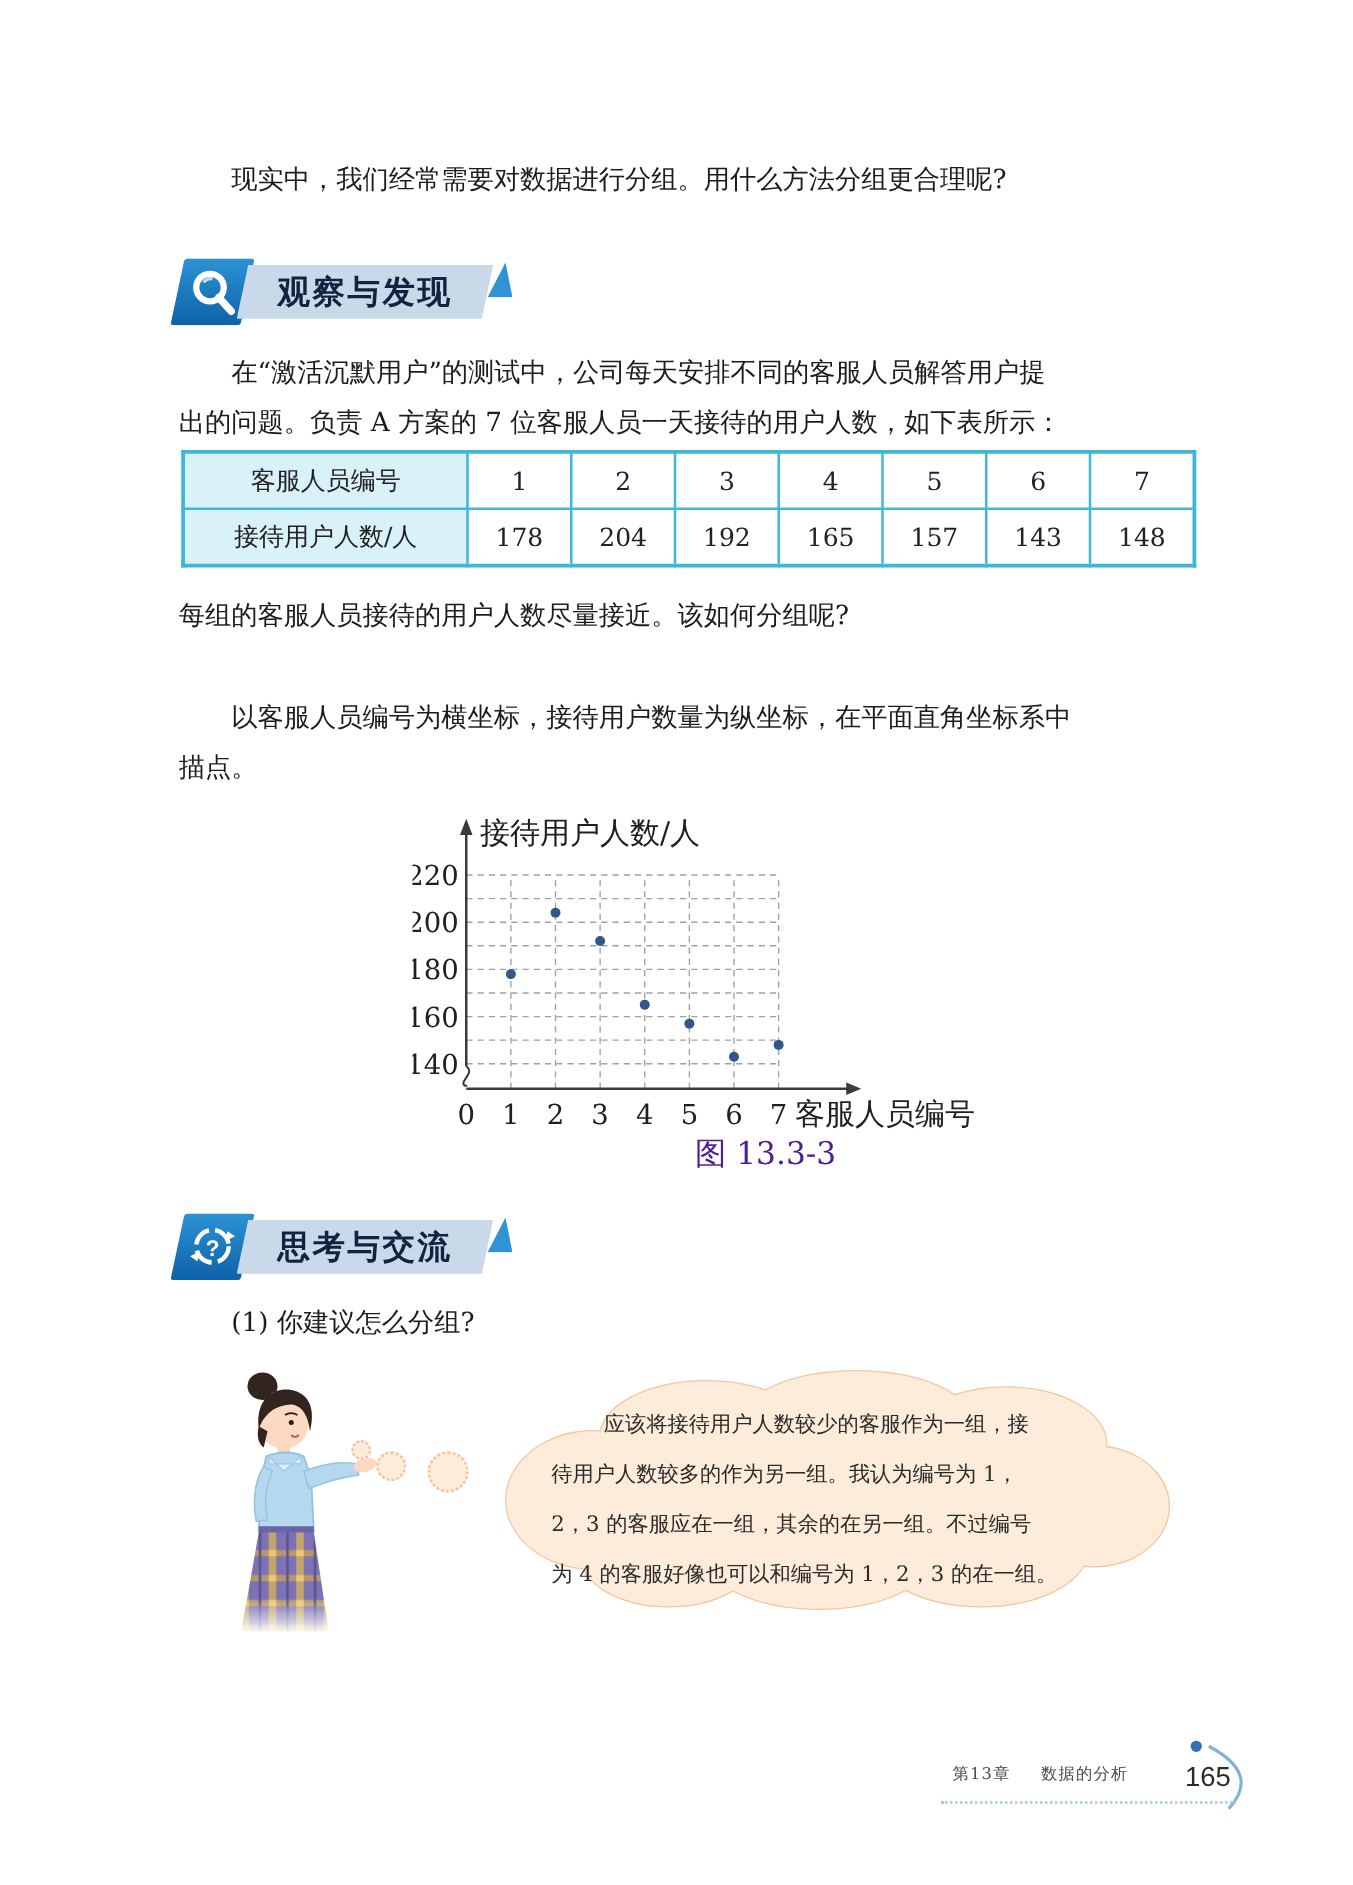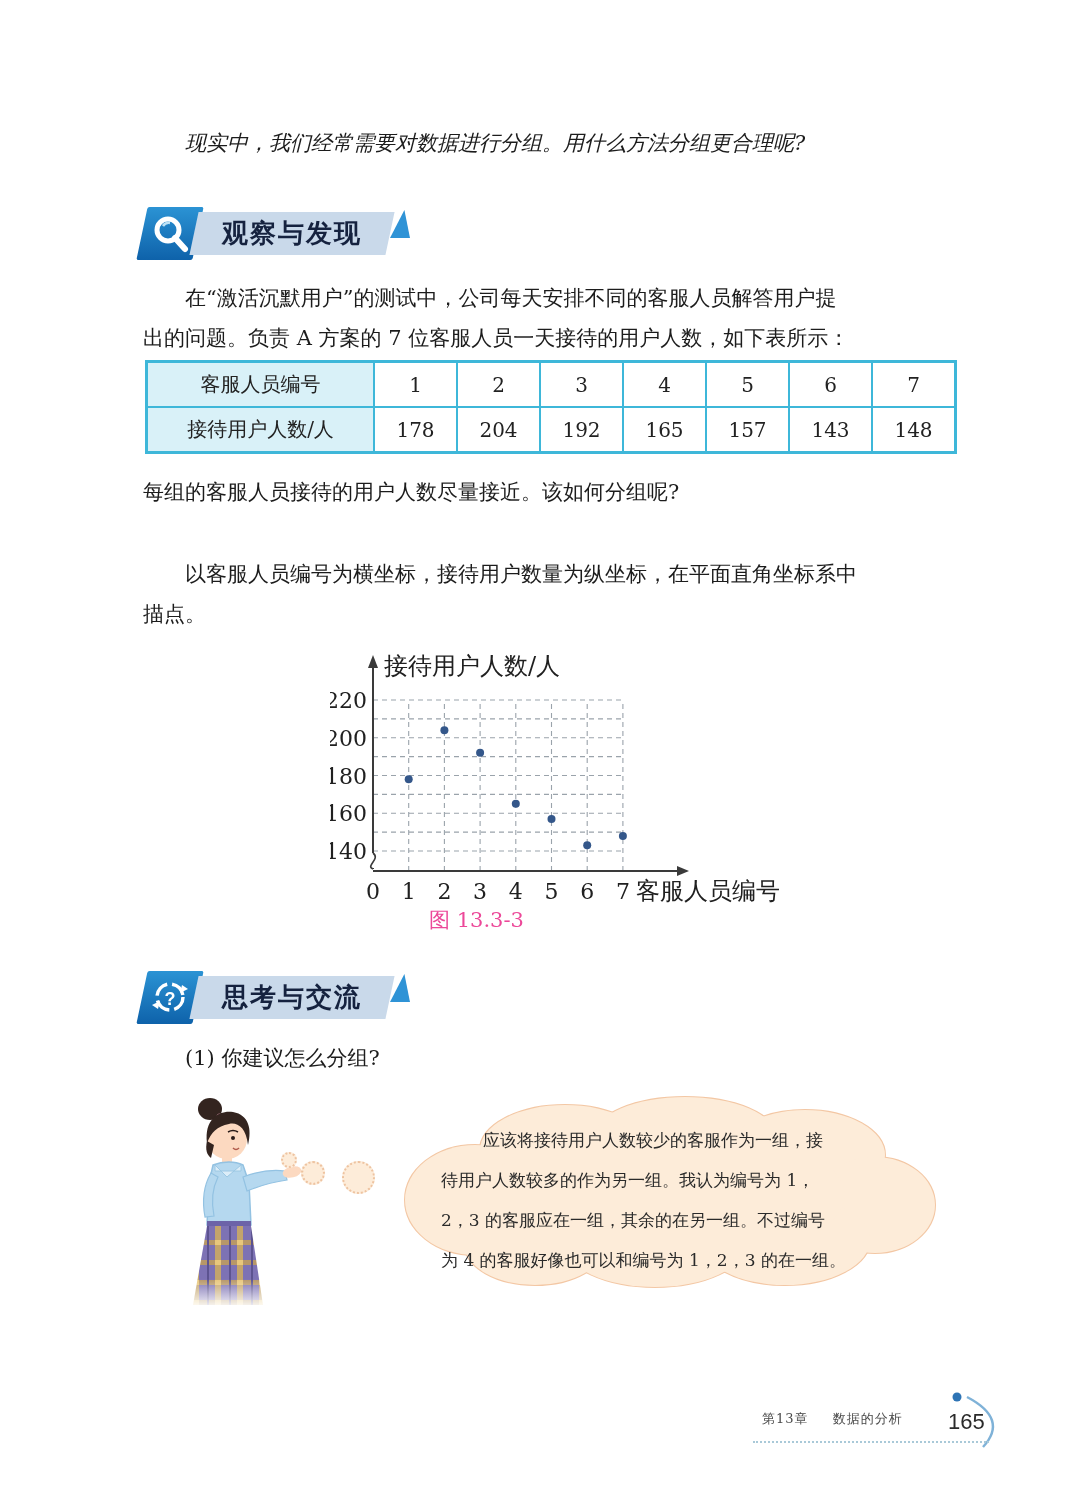--- a/index.html
+++ b/index.html
@@ -25,40 +25,40 @@
       background:var(--accent_triangle,#2f93d6);
       clip-path:polygon(72% 0,0 100%,100% 100%);}
   
   table.data{border-collapse:collapse;table-layout:fixed;background:#fff;}
   table.data td{border:2px solid var(--table_border,#3eb7d9);height:43px;
       text-align:center;font-size:20px;color:#222;padding:0;}
   table.data{border:3px solid var(--table_border,#3eb7d9);}
   td.lbl{background:var(--table_label_bg,#d9f1f8);width:225px;}
   td.num{width:81px;}
   
-  .caption{font-size:21px;color:#ec4899;text-align:left;}
+  .caption{font-size:25px;color:#4c1d95;text-align:right;}
   
   .question{font-size:21px;}
   
   .bubble-text{position:absolute;left:56px;top:32px;width:458px;font-size:17px;color:#2a2a2a;}
   .bubble-text .line{display:block;height:40px;line-height:40px;white-space:nowrap;}
   .dot-circle{position:absolute;border:2px dotted #eec3a0;background:#fdecd9;border-radius:50%;}
   
   .footer-chapter{font-size:13px;color:#4a4a4a;letter-spacing:1px;}
   .footer-page{font-family:"Liberation Sans","DejaVu Sans",sans-serif;
       font-size:22px;color:#2b2b2b;}
   .footer-rule{position:absolute;left:753px;top:1441px;width:236px;height:0;
       border-top:2px dotted #a9c9d8;}
 </style>
 </head>
 <body>
 
 <div id="page">
 
-  <div class="abs para" style="left:143px;top:123px;width:800px;font-style:italic;">
+  <div class="abs para" style="left:143px;top:123px;width:800px;">
     <span class="line indent">现实中，我们经常需要对数据进行分组。用什么方法分组更合理呢?</span>
   </div>
 
   <div class="sec-hdr" style="left:138px;top:207px;">
     <div class="hdr-iconbox">
       <svg width="56" height="53" viewBox="0 0 56 53">
         <circle cx="26" cy="23" r="11" fill="none" stroke="#ffffff" stroke-width="5"></circle>
         <line x1="33" y1="31" x2="43" y2="42" stroke="#ffffff" stroke-width="6" stroke-linecap="round"></line>
         <path d="M 21,19 A 7 7 0 0 1 28,16" stroke="#bfe2f5" stroke-width="2.5" fill="none"></path>
       </svg>

